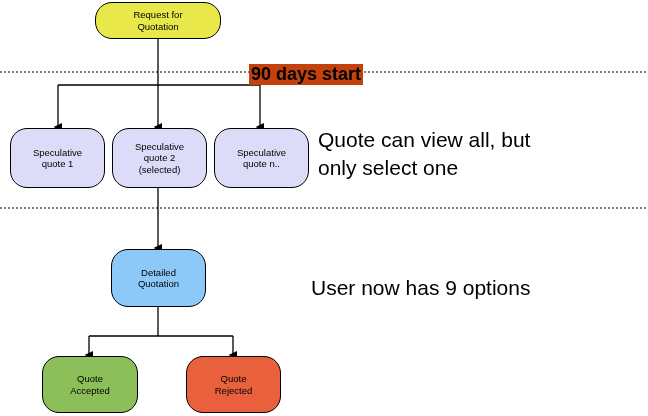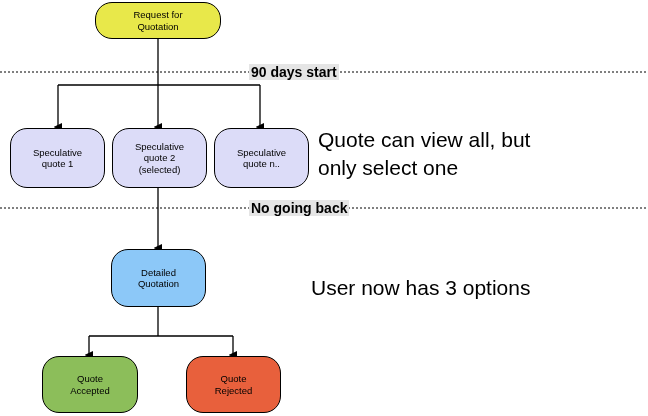--- a/index.html
+++ b/index.html
@@ -91,23 +91,23 @@
     line-height: 1.32;
     white-space: pre-line;
     z-index: 3;
   }
   .note-1 { left: 234px; top: 4px; }
   .note-2 { left: 318px; top: 126px; }
   .note-3 { left: 311px; top: 274px; }
   .phase-label {
     position: absolute;
     color: #000000;
-    font-size: 14px;
+    font-size: 18px;
     font-weight: bold;
-    background: #e5e5e5;
+    background: #c2410c;
     padding: 0 2px;
     z-index: 4;
     white-space: nowrap;
   }
   .phase-1 { left: 249px; top: 64px; }
   .phase-2 { left: 249px; top: 200px; }
 </style>
 </head>
 <body>
 
@@ -168,19 +168,18 @@
     <span class="node-label">Quote
 Accepted</span>
   </div>
 
   <div class="node node-rejected" style="background: rgb(232, 96, 60);">
     <span class="node-label">Quote
 Rejected</span>
   </div>
 
   <div class="phase-label phase-1">90 days start</div>
-  <div class="phase-label phase-2">No going back</div>
 
   <div class="side-note note-2">Quote can view all, but
 only select one</div>
-  <div class="side-note note-3">User now has 3 options</div>
+  <div class="side-note note-3">User now has 9 options</div>
 
 </div>
 
 </body></html>

